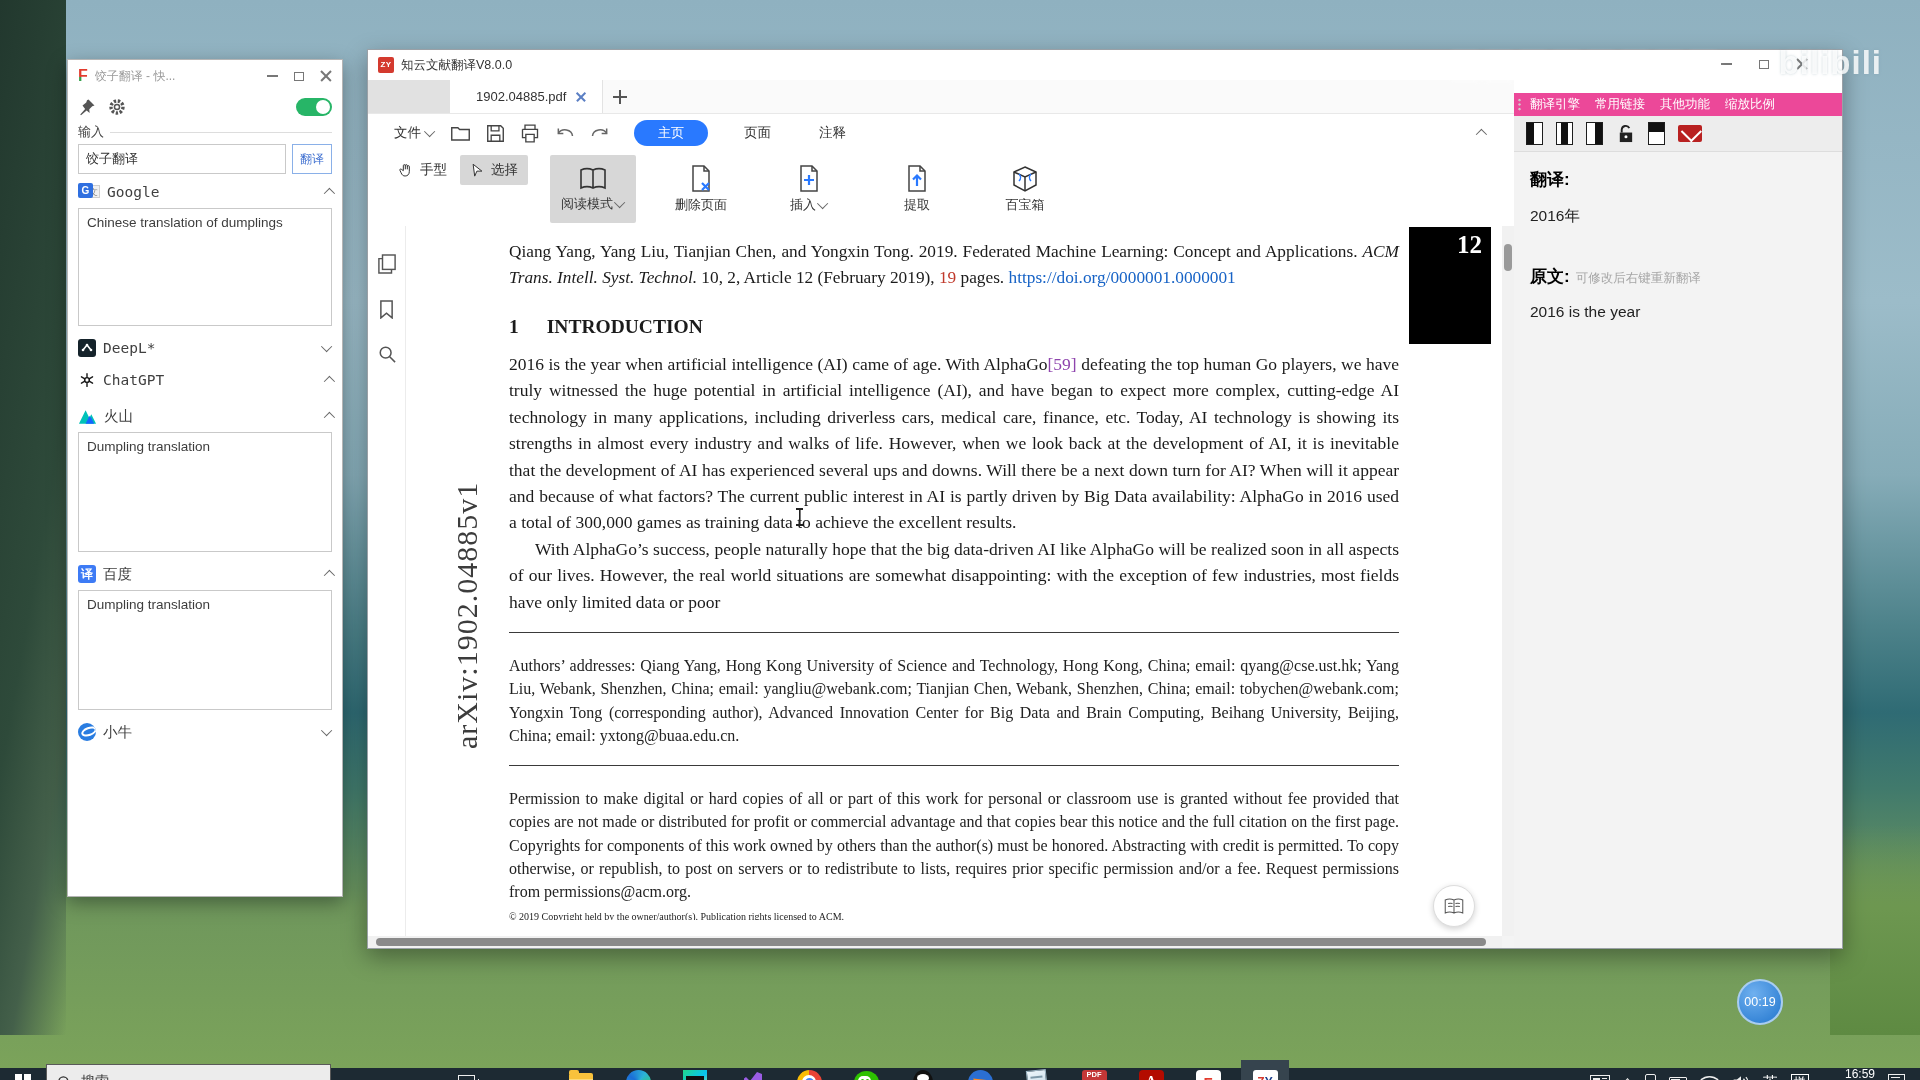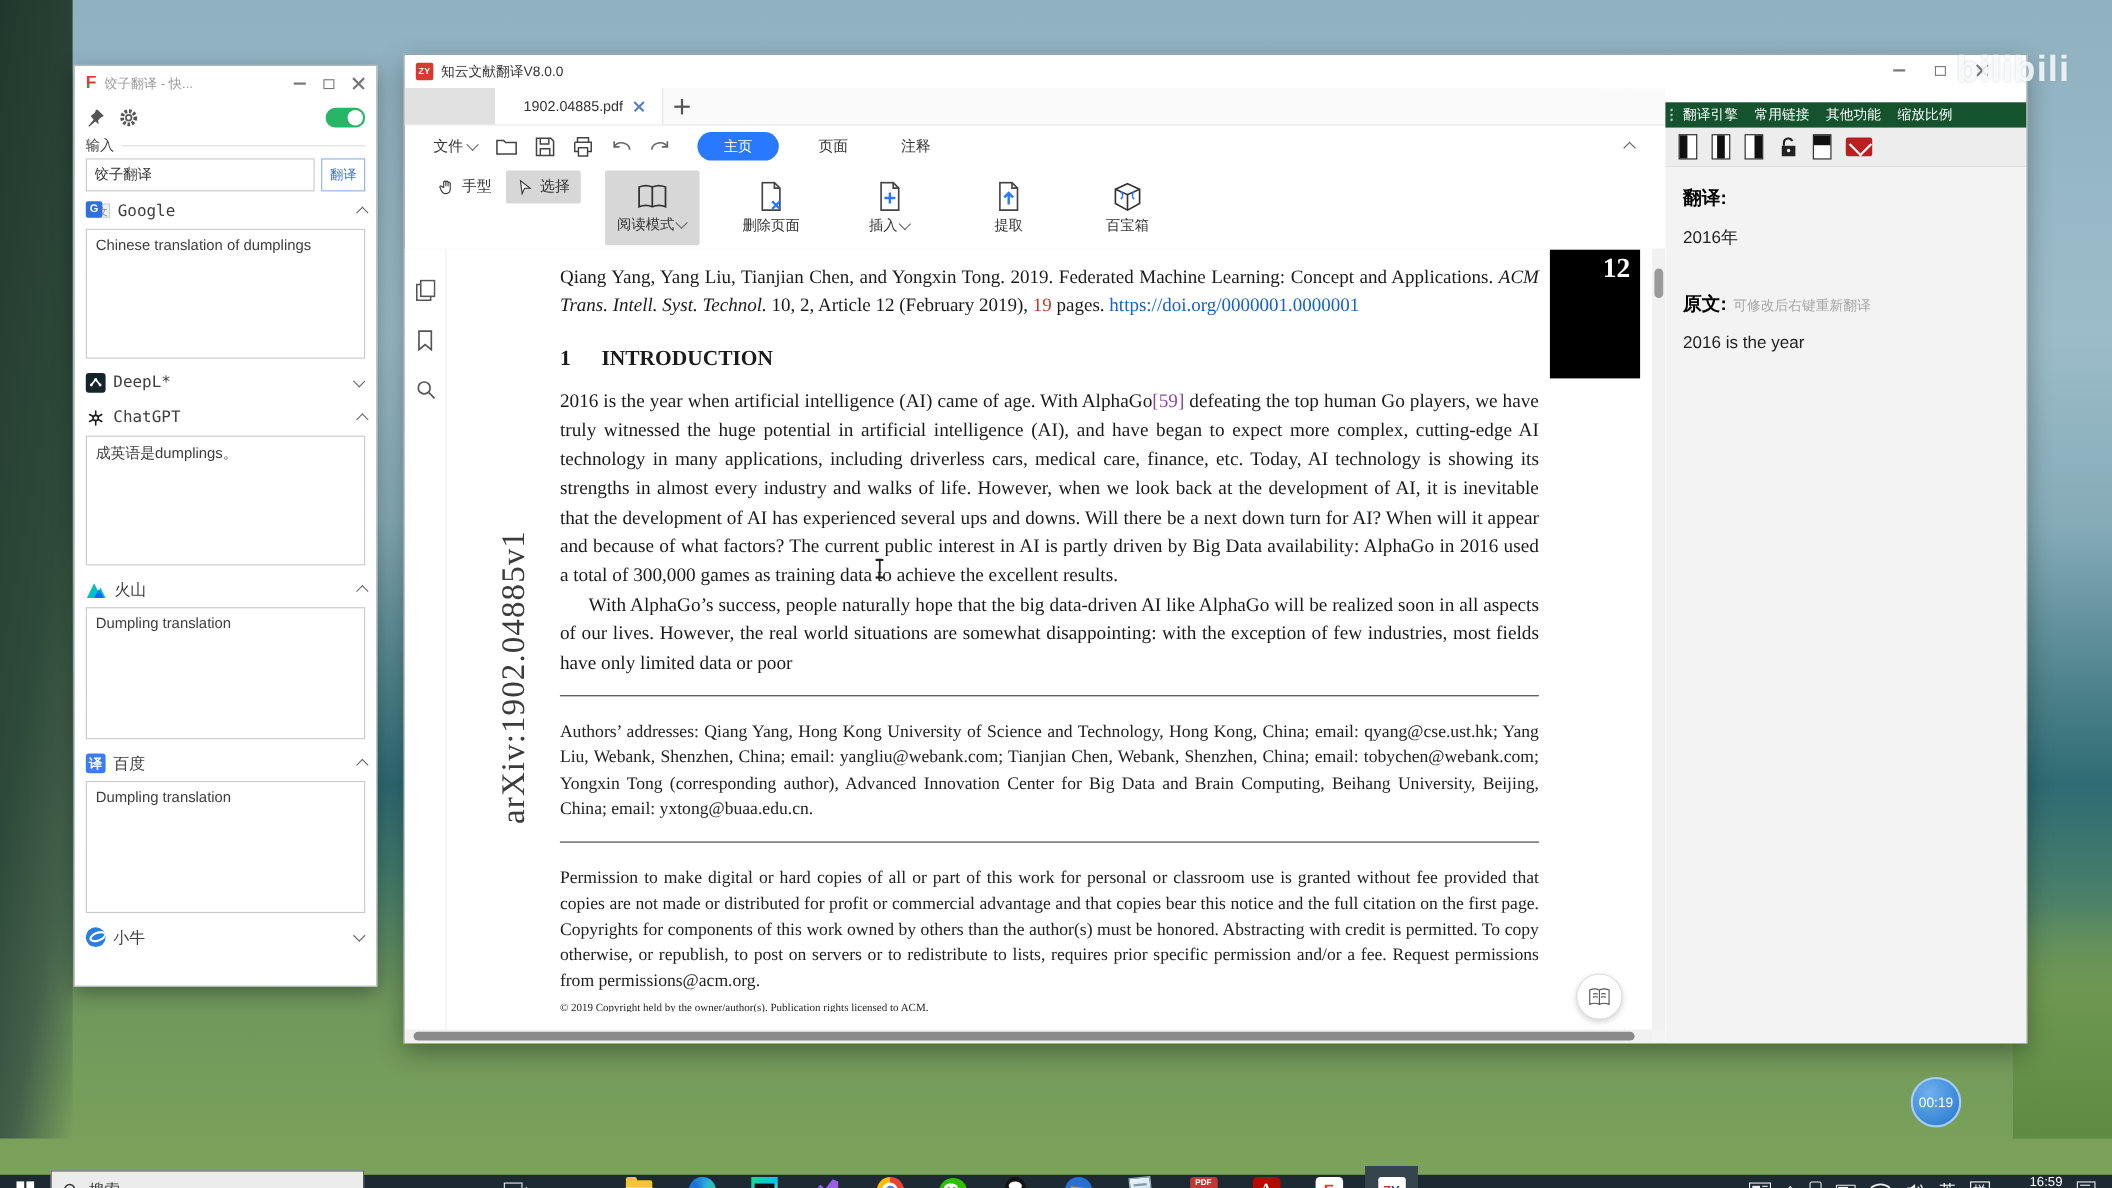--- a/index.html
+++ b/index.html
@@ -116,21 +116,21 @@
   .ibeam::before,.ibeam::after{content:"";position:absolute;left:1px;right:1px;height:1.6px;background:#222;}
   .ibeam::before{top:0;}.ibeam::after{bottom:0;}
   .readbtn{position:absolute;left:1027px;top:659px;width:42px;height:42px;border-radius:50%;background:#fff;
     border:1px solid #ddd;box-shadow:0 2px 6px rgba(0,0,0,.18);display:flex;align-items:center;justify-content:center;}
   .vscroll{position:absolute;right:0;top:0;width:12px;bottom:12px;background:#f1f1f1;}
   .vthumb{position:absolute;left:2px;right:2px;top:18px;height:27px;background:#9a9a9a;border-radius:4px;}
   .hscroll{position:absolute;left:0;right:12px;bottom:0;height:12px;background:#f1f1f1;}
   .hthumb{position:absolute;top:2px;left:8px;right:16px;height:8px;background:#8a8a8a;border-radius:4px;}
   
   .zy-panel{position:absolute;left:1146px;top:30px;right:0;bottom:0;background:#fff;}
-  .pmenu{margin-top:13px;height:23px;background:#14532d;color:#fff;display:flex;align-items:center;gap:15px;
+  .pmenu{margin-top:13px;height:23px;background:#ec4899;color:#fff;display:flex;align-items:center;gap:15px;
     padding-left:16px;font-size:12.5px;position:relative;}
   .grip{position:absolute;left:4px;top:5px;width:6px;height:13px;
     background:radial-gradient(circle 1px at 1.5px 2px,#cfcfcf 1px,transparent 1.3px) 0 0/6px 4.5px repeat;}
   .picons{height:36px;background:#ededed;display:flex;align-items:center;gap:13px;padding-left:12px;border-bottom:1px solid #ddd;}
   .lay{width:17px;height:23px;border:1.6px solid #1d1d1d;background:#fff;position:relative;}
   .lay i{position:absolute;top:0;bottom:0;width:7px;background:#111;}
   .lay.l i{left:0;} .lay.c i{left:4px;} .lay.r i{right:0;}
   .pagico{width:17px;height:23px;border:1.6px solid #1d1d1d;background:#fff;position:relative;}
   .pagico::before{content:"";position:absolute;left:0;right:0;top:0;height:9px;background:#111;}
   .env{width:24px;height:17px;background:#b92121;position:relative;border-radius:2px;}
@@ -283,23 +283,20 @@
     <div class="eng-head">
       <svg width="18" height="18" viewBox="0 0 24 24">
         <g stroke="#1a1a1a" stroke-width="1.9" fill="none" stroke-linecap="round">
           <circle cx="12" cy="12" r="3.2"></circle>
           <path d="M12 8.8V3.5M12 15.2v5.3M9.2 10.4L4.6 7.8M14.8 13.6l4.6 2.6M9.2 13.6l-4.6 2.6M14.8 10.4l4.6-2.6"></path>
         </g>
       </svg>
       <span class="eng-name">ChatGPT</span>
       <span class="chev up"></span>
     </div>
-    <div class="eng-box" style="height:118px;">
-      <span>成英语是dumplings。</span>
-    </div>
 
     <div class="eng-head" style="margin-top:8px;">
       <svg width="19" height="17" viewBox="0 0 20 17">
         <path d="M1 16L8 2l4 8 2-4 5 10z" fill="#00c2b8"></path>
         <path d="M8 16l4-8 2 2 3 6z" fill="#1664ff"></path>
       </svg>
       <span class="eng-name">火山</span>
       <span class="chev up"></span>
     </div>
     <div class="eng-box" style="height:120px;">

